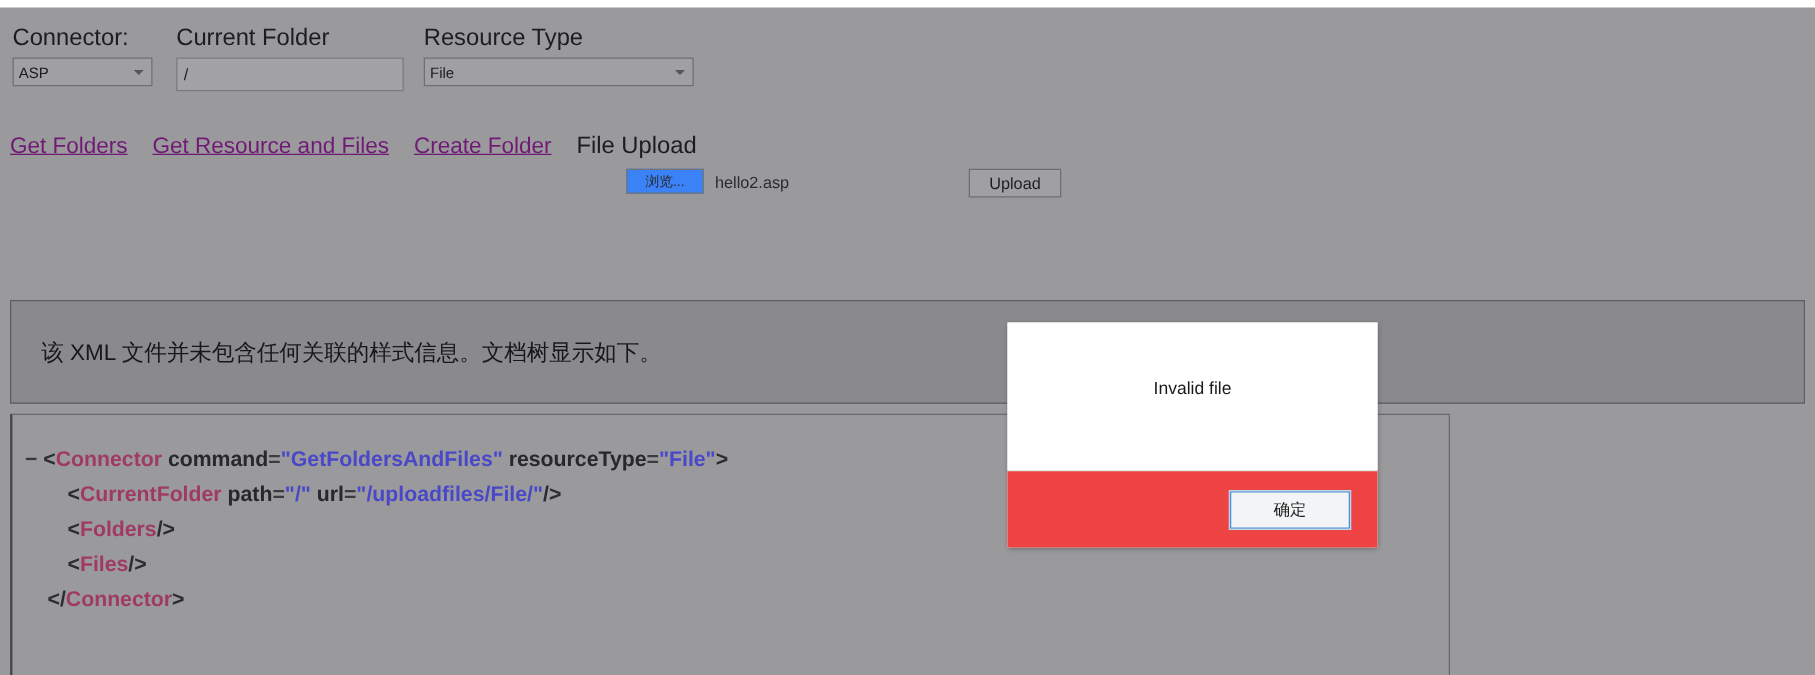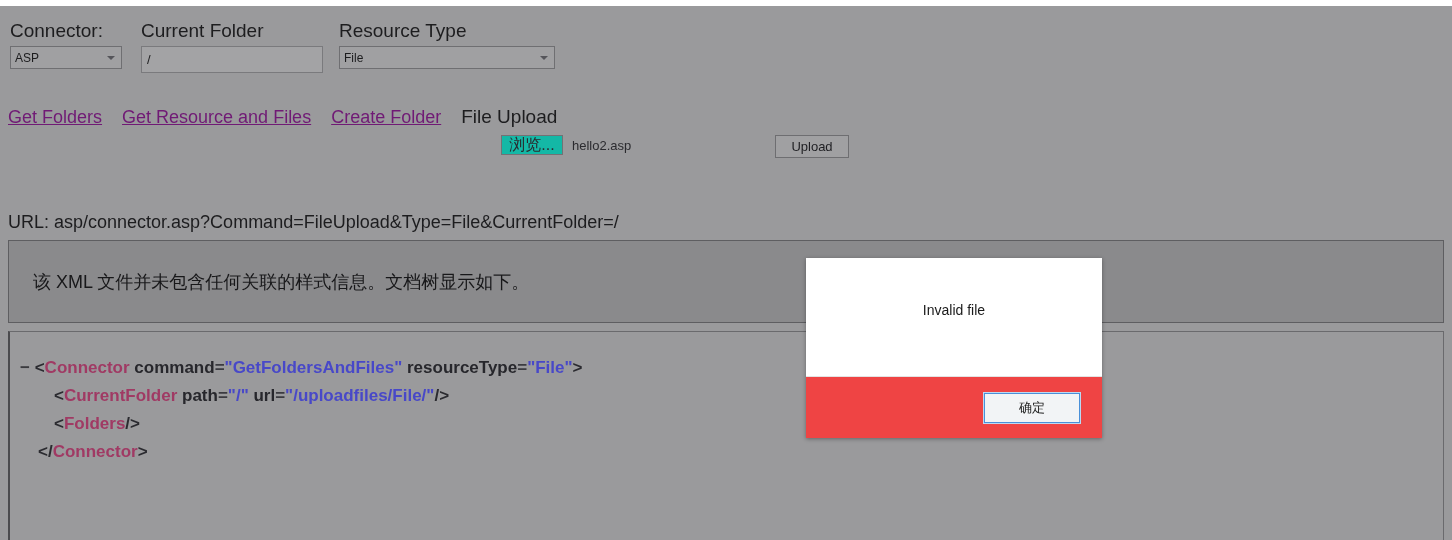--- a/index.html
+++ b/index.html
@@ -91,23 +91,23 @@
   }
 
   
   .file-row {
     position:absolute;
     left:501px; top:129px;
     display:flex; align-items:center;
   }
   .browse-btn {
     width:62px; height:20px;
-    background:#14b8a6;
+    background:#3b82f6;
     border:1px solid #727275;
-    font-size:16px;
+    font-size:11px;
     color:#2a2a2e;
     display:flex; align-items:center; justify-content:center;
     cursor:pointer;
   }
   .file-name {
     font-size:13px;
     color:#2b2b2f;
     margin-left:9px;
     white-space:nowrap;
   }
@@ -145,21 +145,21 @@
   .xml-notice span {
     font-size:18px;
     color:#18181a;
     white-space:nowrap;
   }
 
   
   .xml-tree {
     position:absolute;
     left:8px; top:325px;
-    width:1436px; height:209px;
+    width:1152px; height:209px;
     background:#9a9a9c;
     border-left:2px solid #4b4b4e;
     border-right:1px solid #6a6a6d;
     border-top:1px solid #6a6a6d;
     padding:22px 0 0 10px;
     font-family:"Liberation Sans", sans-serif;
   }
   .xml-line {
     font-size:17px;
     line-height:28px;
@@ -268,34 +268,34 @@
     <a class="link">Create Folder</a>
     <span class="upload-label">File Upload</span>
   </div>
 
   <div class="file-row">
     <div class="browse-btn">浏览...</div>
     <div class="file-name">hello2.asp</div>
   </div>
   <div class="upload-btn">Upload</div>
 
-  <div class="url-line">URL: asp/connector.asp?Command=FileUpload&amp;Type=File&amp;CurrentFolder=/</div>
 
   <div class="xml-notice">
     <span>该 XML 文件并未包含任何关联的样式信息。文档树显示如下。</span>
   </div>
 
   <div class="xml-tree">
 
     <div class="xml-line"><span class="toggle">−</span> <span class="tw">&lt;</span><span class="tag">Connector</span> <span class="attr">command</span><span class="eq">=</span><span class="val">"GetFoldersAndFiles"</span> <span class="attr">resourceType</span><span class="eq">=</span><span class="val">"File"</span><span class="tw">&gt;</span></div>
 
     <div class="xml-line indent-1"><span class="tw">&lt;</span><span class="tag">CurrentFolder</span> <span class="attr">path</span><span class="eq">=</span><span class="val">"/"</span> <span class="attr">url</span><span class="eq">=</span><span class="val">"/uploadfiles/File/"</span><span class="tw">/&gt;</span></div>
 
     <div class="xml-line indent-1"><span class="tw">&lt;</span><span class="tag">Folders</span><span class="tw">/&gt;</span></div>
 
+    <div class="xml-line indent-1"><span class="tw">&lt;</span><span class="tag">Files</span><span class="tw">/&gt;</span></div>
 
     <div class="xml-line indent-2"><span class="tw">&lt;/</span><span class="tag">Connector</span><span class="tw">&gt;</span></div>
 
   </div>
 
 </div>
 
 <div id="modal">
   <div class="dlg-body">
     <div class="dlg-msg">Invalid file</div>

